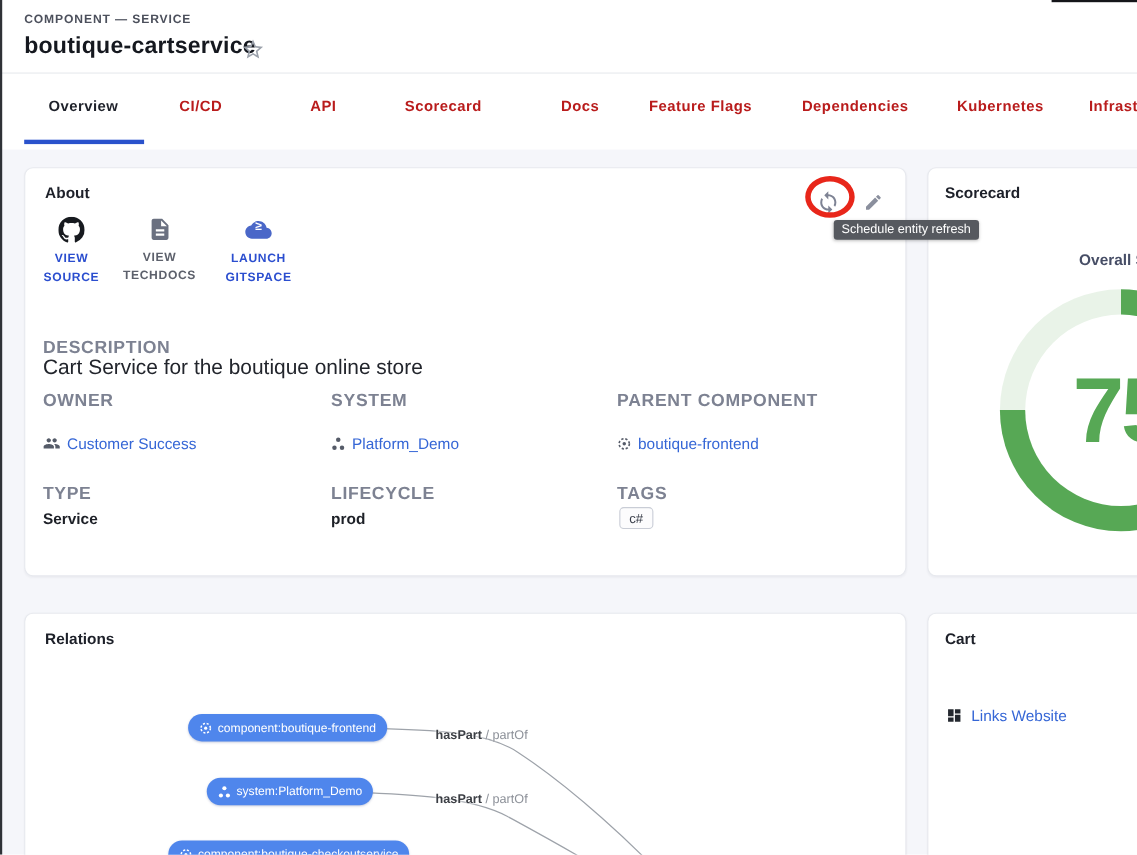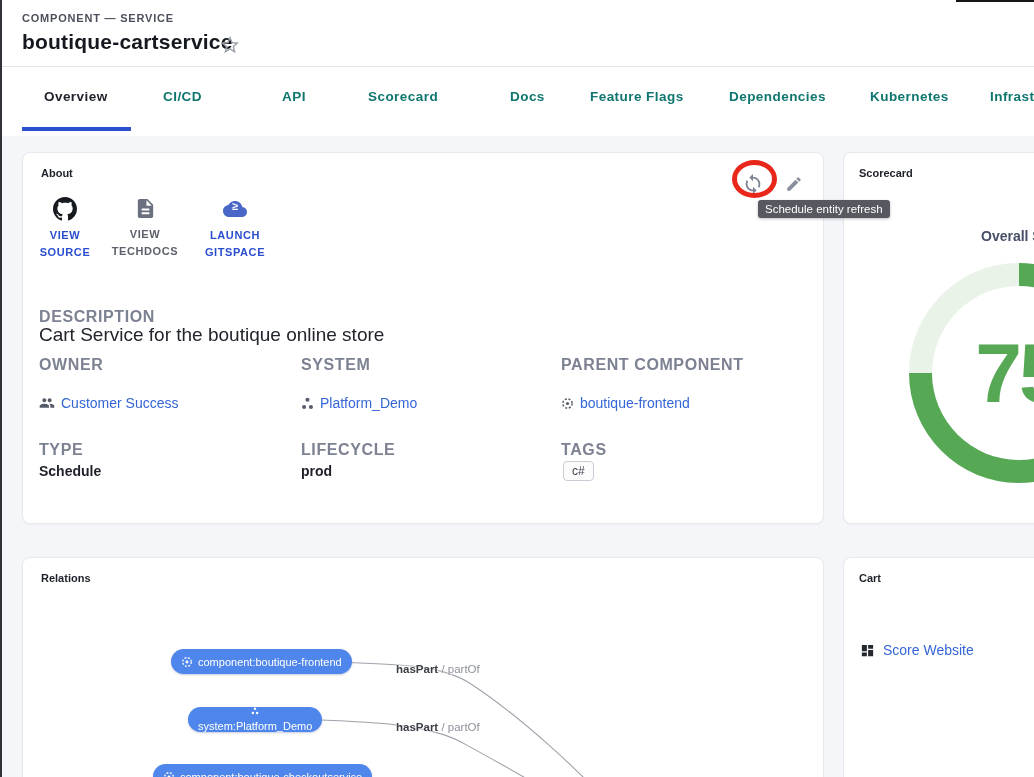--- a/index.html
+++ b/index.html
@@ -11,30 +11,30 @@
   .topright-edge{position:absolute;left:956px;top:0;width:78px;height:2px;background:#15161a;z-index:60;}
 
   
   .eyebrow{position:absolute;left:22px;top:12px;font-size:11px;font-weight:600;letter-spacing:.8px;color:#4c505c;}
   .page-title{position:absolute;left:22px;top:30px;font-size:21px;font-weight:700;color:#15181f;letter-spacing:.2px;}
   .star{position:absolute;left:219px;top:34px;width:22px;height:22px;cursor:pointer;}
   .hdr-divider{position:absolute;left:0;top:66px;width:1034px;height:1px;background:#e2e4e9;}
 
   
   .tabbar{position:absolute;left:0;top:67px;width:1034px;height:69px;background:#fff;}
-  .tab{position:absolute;top:22px;font-size:13.5px;font-weight:700;letter-spacing:.45px;color:#0f766e;cursor:pointer;white-space:nowrap;}
+  .tab{position:absolute;top:22px;font-size:13.5px;font-weight:700;letter-spacing:.45px;color:#b91c1c;cursor:pointer;white-space:nowrap;}
   .tab.active{color:#1e212a;}
   .t0{left:44px}.t1{left:163px}.t2{left:282px}.t3{left:368px}.t4{left:510px}
   .t5{left:590px}.t6{left:729px}.t7{left:870px}.t8{left:990px}
   .tab-underline{position:absolute;left:22px;top:60px;width:109px;height:4px;background:#2a52cc;}
 
   
   .content-bg{position:absolute;left:0;top:136px;width:1034px;height:641px;background:#f5f6fa;}
   .card{position:absolute;background:#fff;border:1px solid #e7e9ee;border-radius:8px;box-shadow:0 1px 2px rgba(20,24,40,.04);}
-  .card-title{position:absolute;left:18px;top:14px;font-size:11px;font-weight:700;color:#1d2029;}
+  .card-title{position:absolute;left:18px;top:14px;font-size:14px;font-weight:700;color:#1d2029;}
 
   .about-card{left:22px;top:152px;width:800px;height:370px;}
   .scorecard-card{left:843px;top:152px;width:240px;height:370px;}
   .relations-card{left:22px;top:557px;width:800px;height:250px;}
   .links-card{left:843px;top:557px;width:240px;height:250px;}
 
   
   .action-col{position:absolute;top:44px;display:flex;flex-direction:column;align-items:center;cursor:pointer;}
   .ac1{left:8px;width:68px}.ac2{left:84px;width:76px}.ac3{left:178px;width:68px}
   .action-label{margin-top:6px;text-align:center;font-size:11px;font-weight:700;letter-spacing:.6px;line-height:17px;}
@@ -65,21 +65,21 @@
   
   .overall-label{position:absolute;left:137px;top:75px;font-size:14px;font-weight:700;color:#474e66;white-space:nowrap;}
   .donut{position:absolute;left:65px;top:110px;width:220px;height:220px;border-radius:50%;}
   .donut-hole{position:absolute;left:23px;top:23px;width:174px;height:174px;border-radius:50%;background:#fff;display:flex;align-items:center;justify-content:center;}
   .score-num{font-size:84px;font-weight:700;color:#57a855;letter-spacing:-3px;}
 
   
   .edges-svg{position:absolute;left:0;top:0;width:800px;height:250px;pointer-events:none;}
   .node{position:absolute;height:25px;display:flex;align-items:center;gap:5px;padding:0 10px;background:#4f86ec;border-radius:13px;color:#fff;font-size:11px;cursor:pointer;white-space:nowrap;box-shadow:0 1px 2px rgba(30,50,120,.25);}
   .n1{left:148px;top:91px;}
-  .n2{left:165px;top:149px;flex-direction:column;}
+  .n2{left:165px;top:149px;}
   .n3{left:130px;top:206px;}
   .edge-label{position:absolute;font-size:11.5px;color:#3b3e44;white-space:pre;text-shadow:0 0 3px #fff,0 0 3px #fff;}
   .el1{left:373px;top:105px;} .el2{left:373px;top:163px;}
   .el-strong{font-weight:600;color:#3b3e44;} .el-rest{color:#8d9199;}
 
   
   .link-item{position:absolute;left:16px;top:84px;display:flex;align-items:center;gap:8px;font-size:14px;color:#3566d6;cursor:pointer;}
 </style>
 </head>
 <body>
@@ -184,21 +184,21 @@
     <div class="sec-label fl1 fc3">PARENT COMPONENT</div>
     <div class="field-value fv1 fc3 link-value">
       <svg viewBox="0 0 14 14" width="13" height="13">
           <circle cx="7" cy="7" r="5" fill="none" stroke="#555b68" stroke-width="1.6" stroke-dasharray="2.2 1.8"></circle>
           <circle cx="7" cy="7" r="1.7" fill="#555b68"></circle>
         </svg>
       <span>boutique-frontend</span>
     </div>
 
     <div class="sec-label fl2 fc1">TYPE</div>
-    <div class="field-value fv2 fc1 bold-value">Schedule</div>
+    <div class="field-value fv2 fc1 bold-value">Service</div>
 
     <div class="sec-label fl2 fc2">LIFECYCLE</div>
     <div class="field-value fv2 fc2 bold-value">prod</div>
 
     <div class="sec-label fl2 fc3">TAGS</div>
     <div class="tag-chip">c#</div>
   </div>
 
   <div class="card scorecard-card">
     <div class="card-title" style="left:15px">Scorecard</div>
@@ -245,20 +245,20 @@
     <div class="edge-label el1"><span class="el-strong">hasPart</span><span class="el-rest"> / partOf</span></div>
     <div class="edge-label el2"><span class="el-strong">hasPart</span><span class="el-rest"> / partOf</span></div>
   </div>
 
   <div class="card links-card">
     <div class="card-title" style="left:15px">Cart</div>
     <div class="link-item">
       <svg viewBox="0 0 24 24" width="15" height="15" fill="#24282f">
           <path d="M3 13h8V3H3v10zm0 8h8v-6H3v6zm10 0h8V11h-8v10zm0-18v6h8V3h-8z"></path>
         </svg>
-      <span>Score Website</span>
+      <span>Links Website</span>
     </div>
   </div>
 
   <div class="anno-ellipse"></div>
   <div class="tooltip">Schedule entity refresh</div>
 
 </div>
 
 </body></html>

